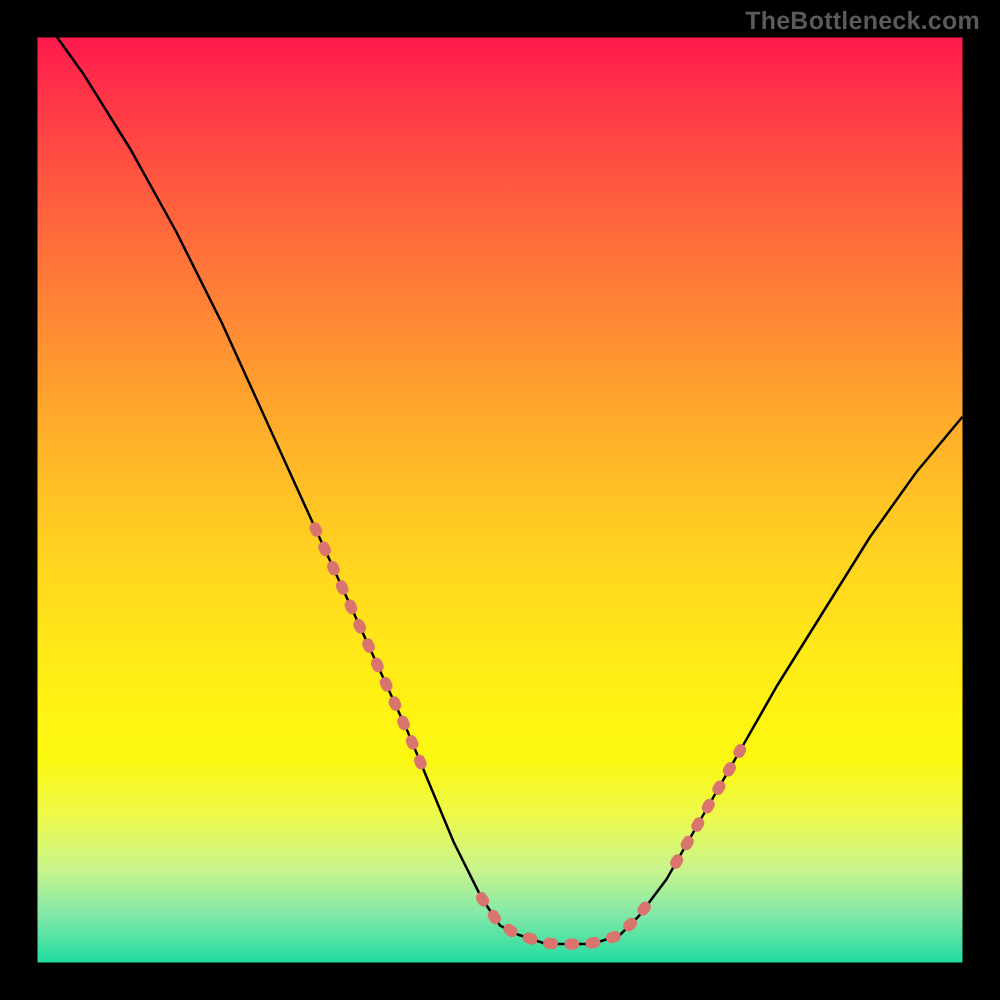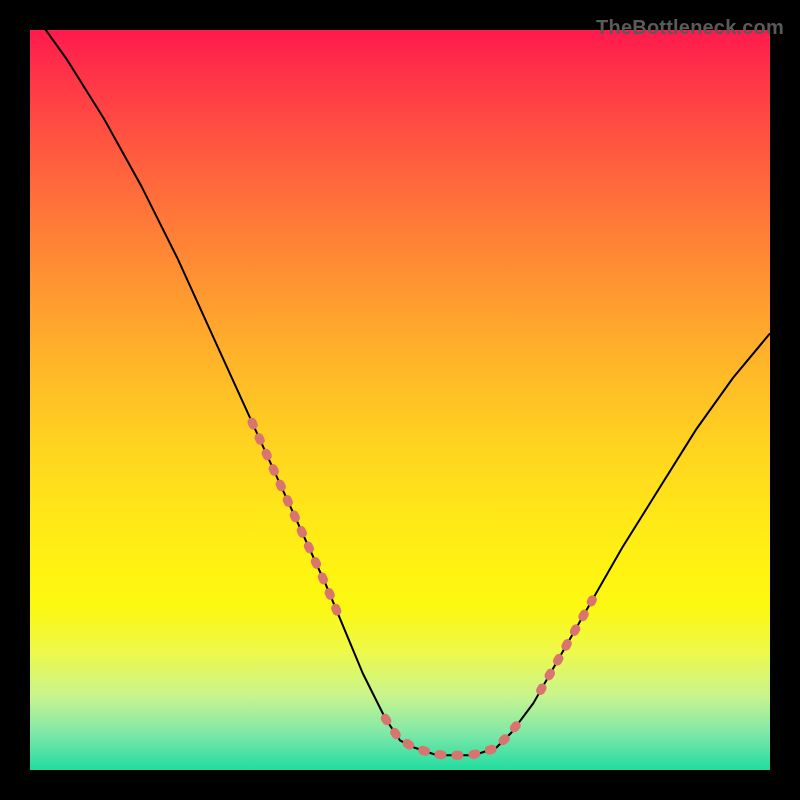--- a/index.html
+++ b/index.html
@@ -30,21 +30,21 @@
       #fff312 73%,
       #fbf810 78%,
       #eef94a 84%,
       #c8f48e 90%,
       #7fe8a8 95%,
       #21dca0 100%
     );
   }
   .watermark {
     position: absolute;
-    top: 16px;
+    top: 6px;
     right: 16px;
     color: #5a5a5a;
     font-size: 20px;
     font-weight: 600;
     letter-spacing: 0.2px;
     user-select: none;
   }
   svg.curve {
     position: absolute;
     left: 30px;

